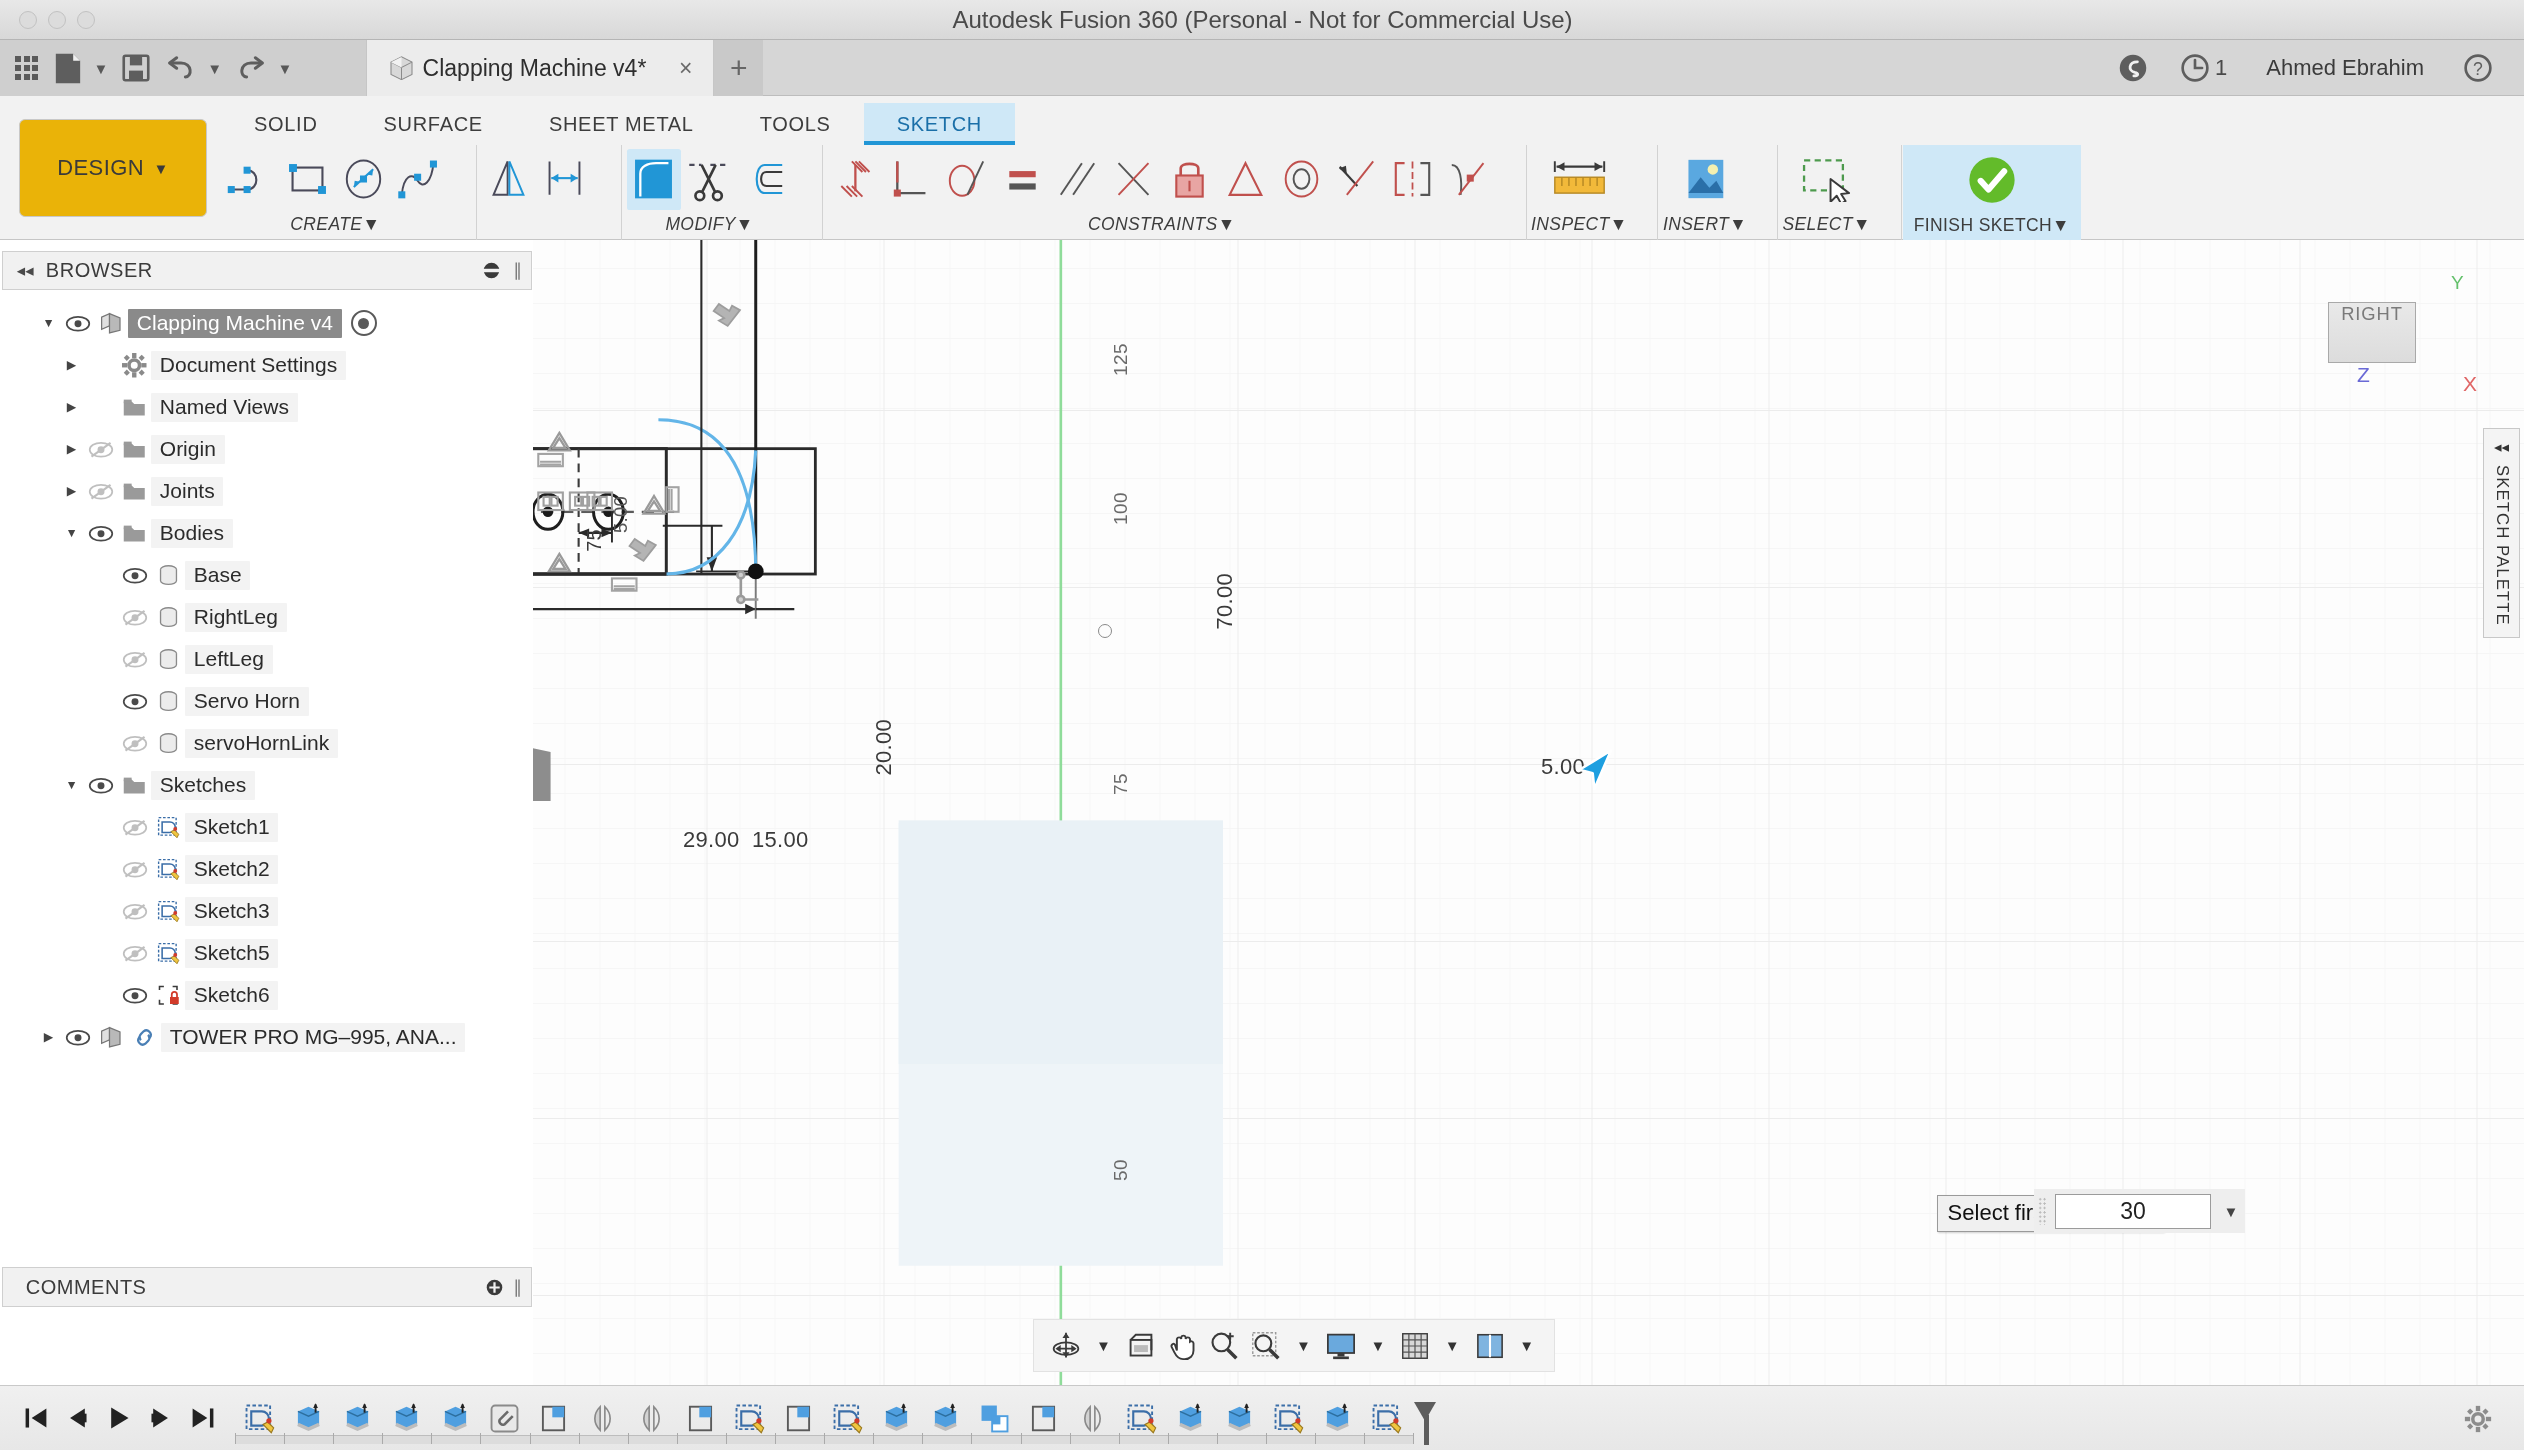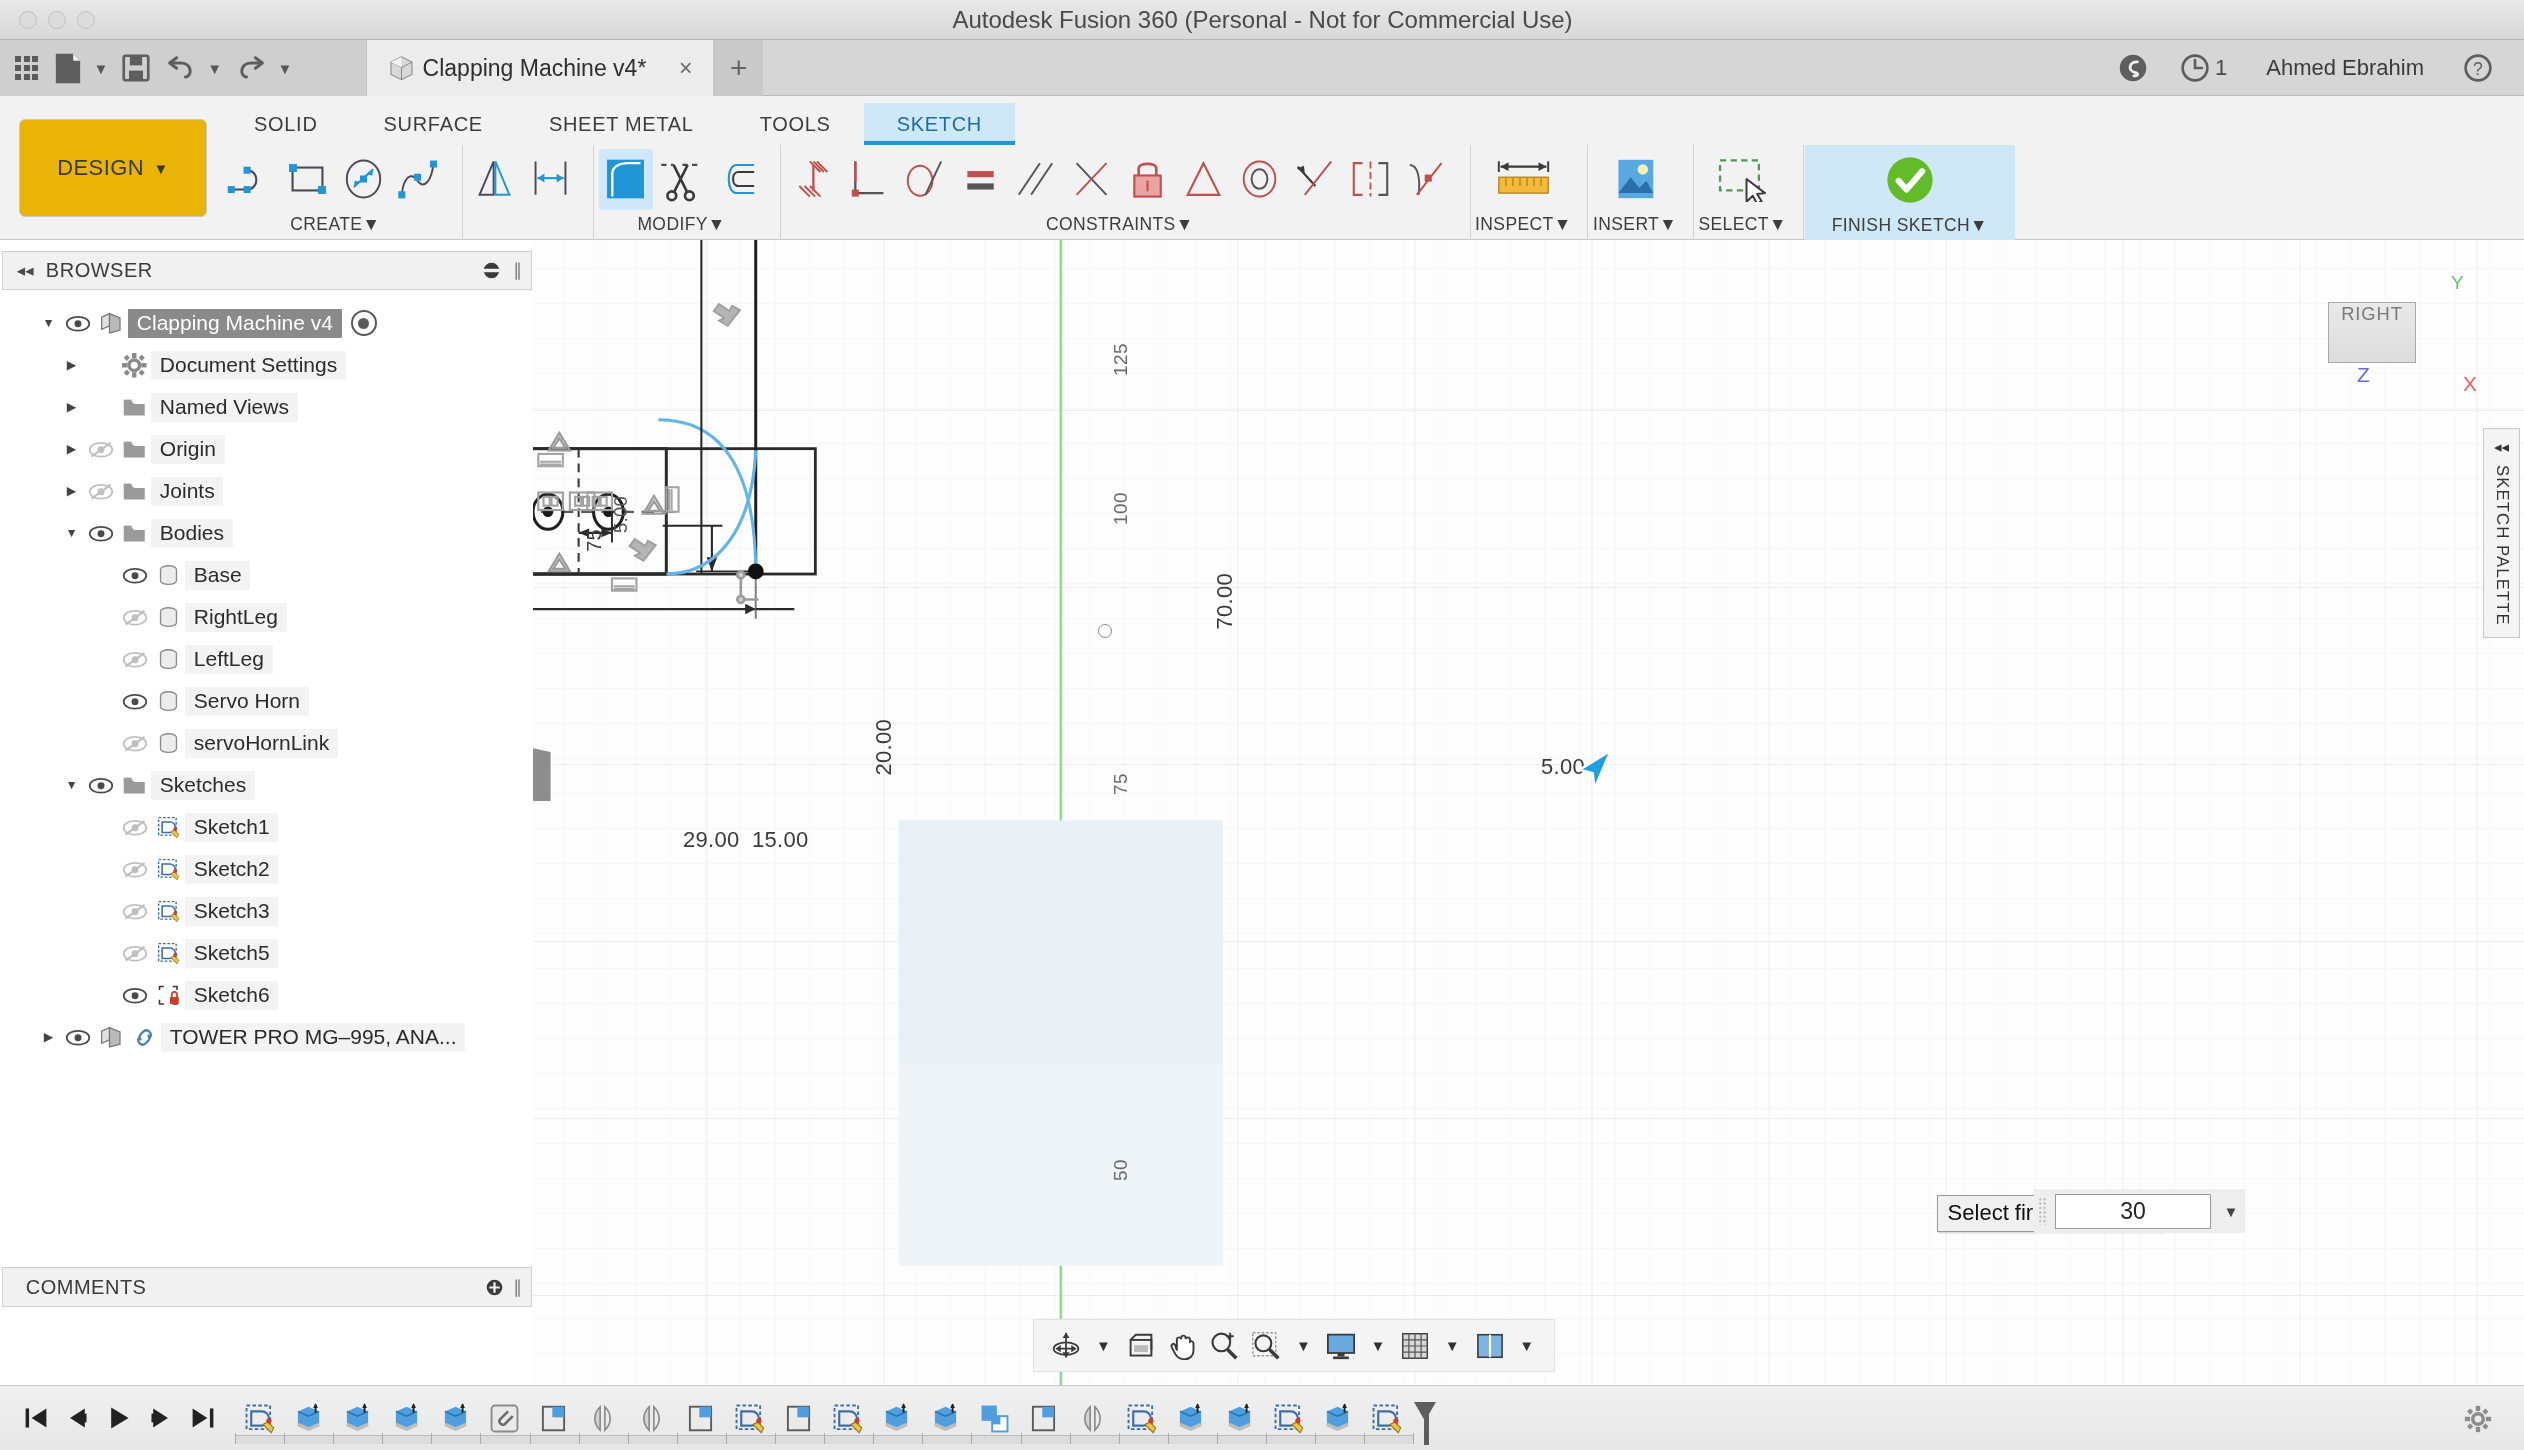--- a/index.html
+++ b/index.html
@@ -88,32 +88,32 @@
     font-size: 20px; color: #3d3d3d; letter-spacing: 0.7px;
     padding: 0 33px; height: 42px; line-height: 42px;
   }
   .rtab.active {
     background: #cfe8f7; color: #1a6fa8;
     border-bottom: 4.4px solid #2196d6;
   }
 
   .panels { position: absolute; left: 221px; top: 49px; height: 95px; display: flex; align-items: stretch; }
   .panel { display: flex; flex-direction: column; align-items: center; position: relative; padding: 0 3.5px; }
-  .panel.sep { border-right: 0.9px solid #d2d2d2; margin-right: 1px; padding-right: 16px; }
+  .panel.sep { border-right: 0.9px solid #d2d2d2; margin-right: 1px; padding-right: 30px; font-style: italic; }
   .panel-icons { display: flex; align-items: center; gap: 1.8px; height: 68px; }
   .panel-label {
     font-size: 17.5px; color: #3d3d3d; letter-spacing: 0.4px;
     height: 26px; line-height: 23px; white-space: nowrap;
   }
   .tool {
     width: 54px; height: 61px; display: flex; align-items: center; justify-content: center;
     border-radius: 2.6px; position: relative;
   }
   .tool.selected { background: #cfe8f7; }
-  .finish-panel { background: #cfe8f7; height: 95px; padding: 0 27px; justify-content: center; }
+  .finish-panel { background: #cfe8f7; height: 95px; padding: 0 11px; justify-content: center; }
 
   
   .browser {
     position: absolute; left: 0; top: 251px; width: 533px; height: 1056px;
     background: transparent;
   }
   .browser-head {
     width: 530px; height: 39px; margin: 0 0 0 1.8px;
     background: #f1f1f1; border: 0.9px solid #cfcfcf;
     display: flex; align-items: center; gap: 12.3px; padding: 0 8.8px 0 14px;

